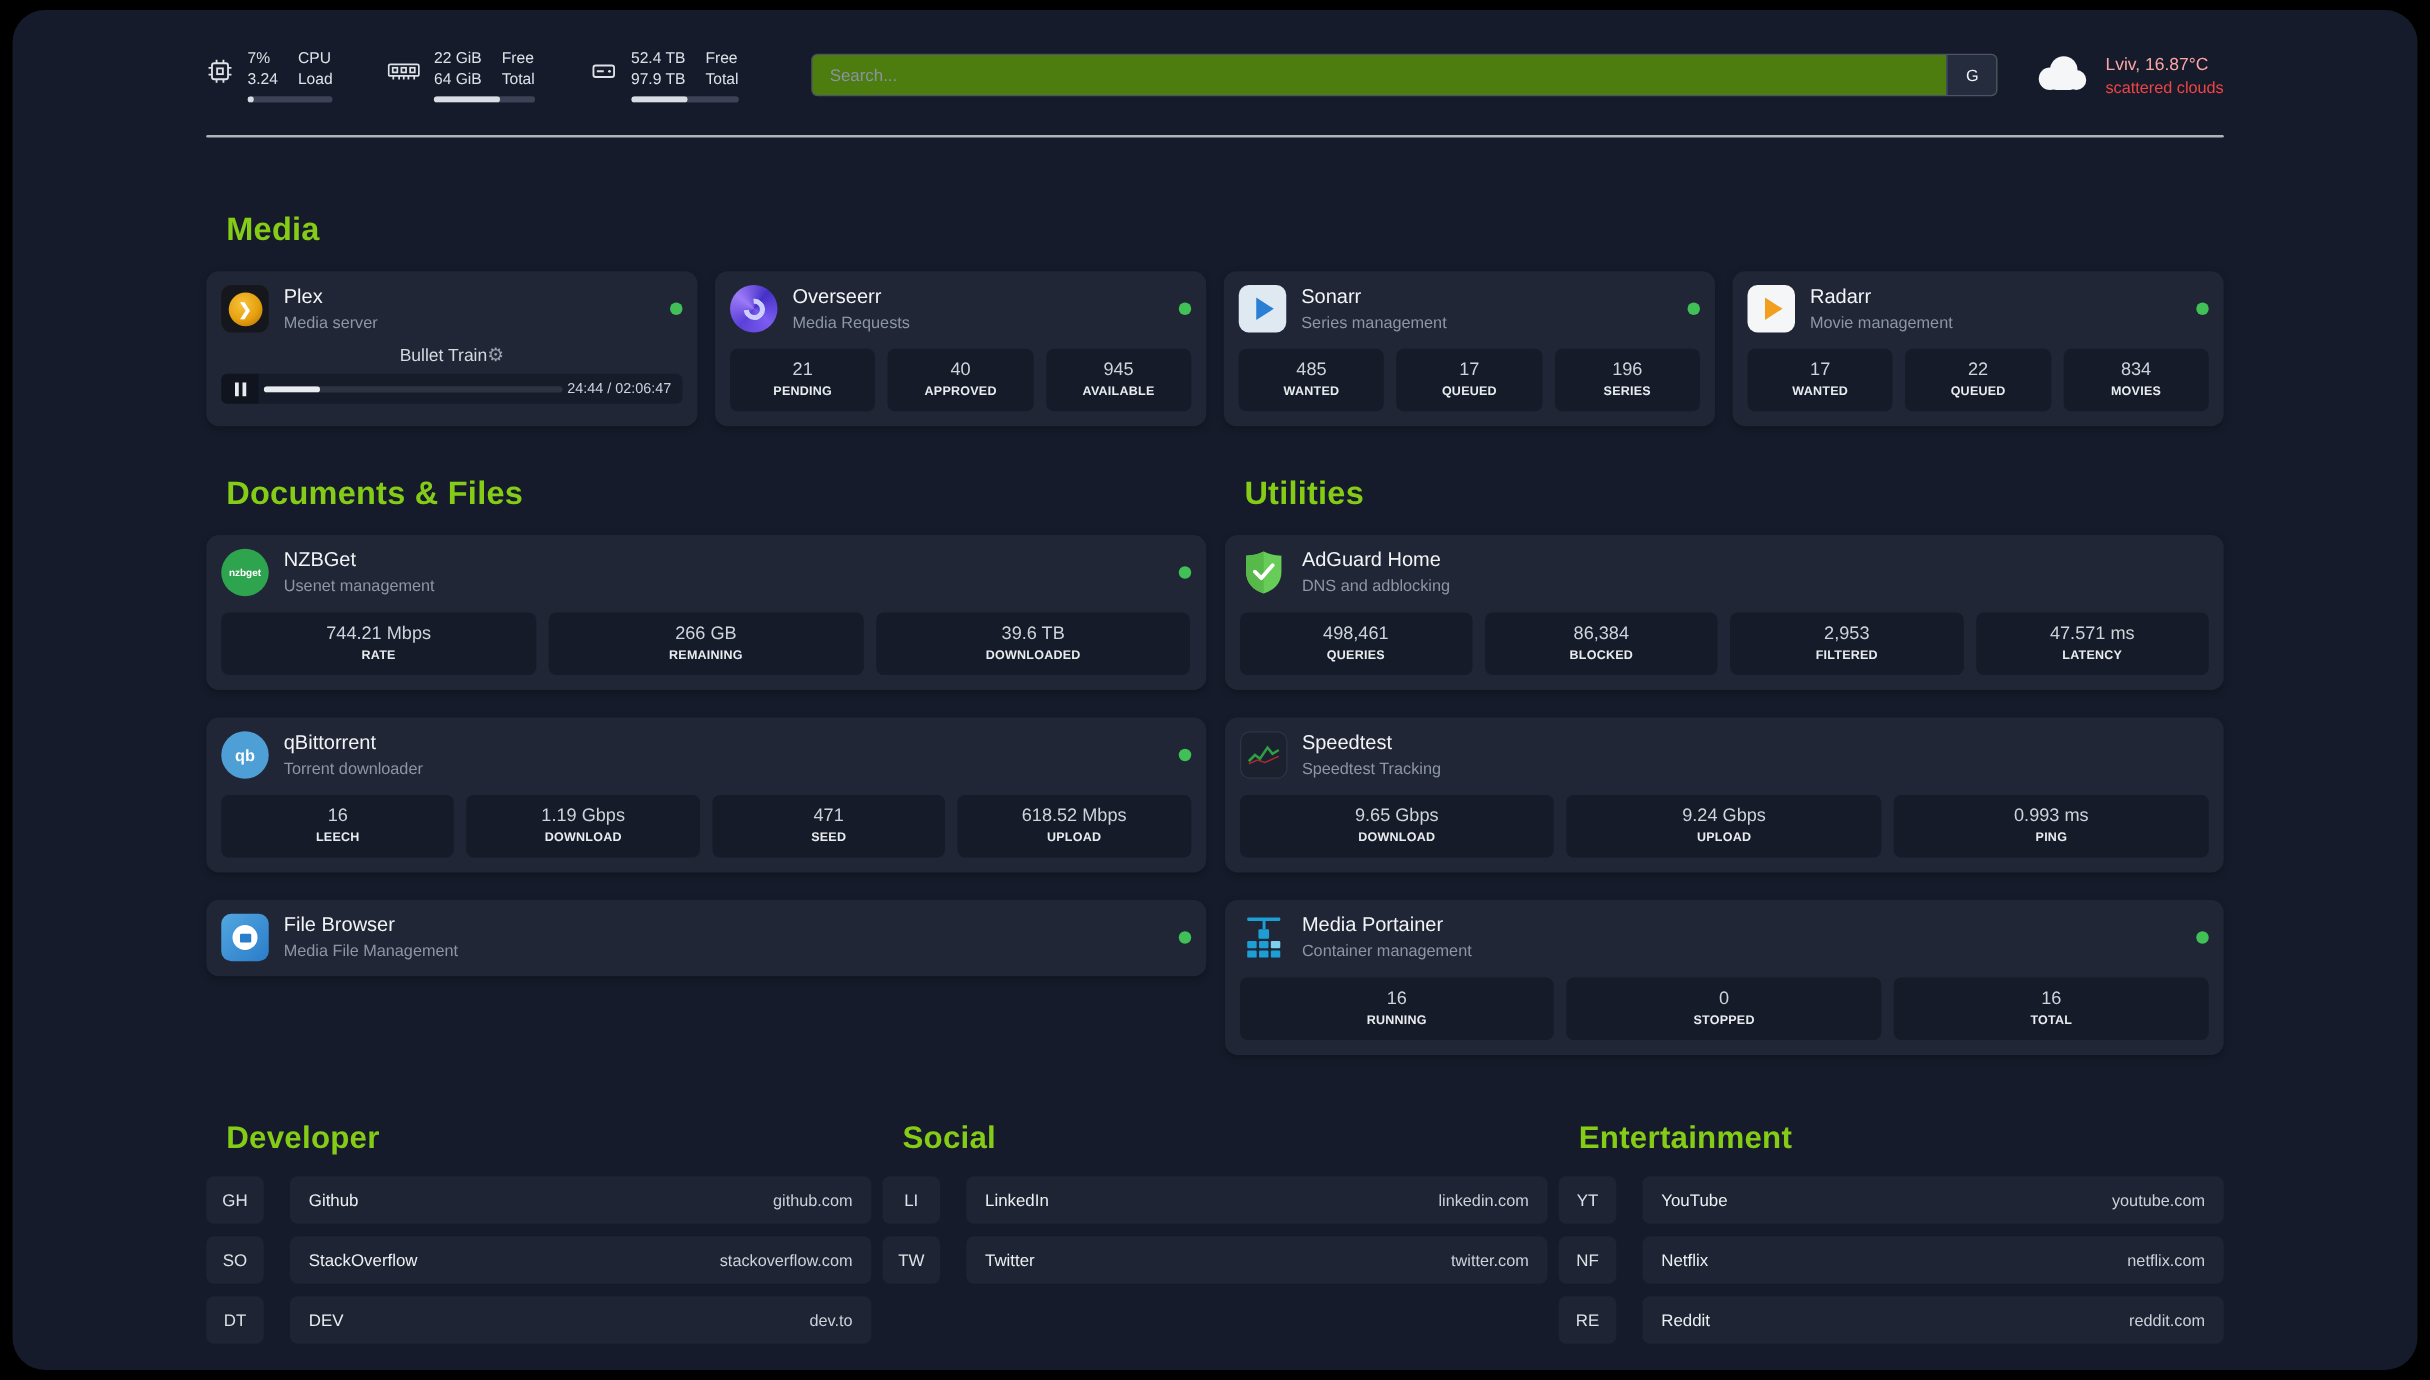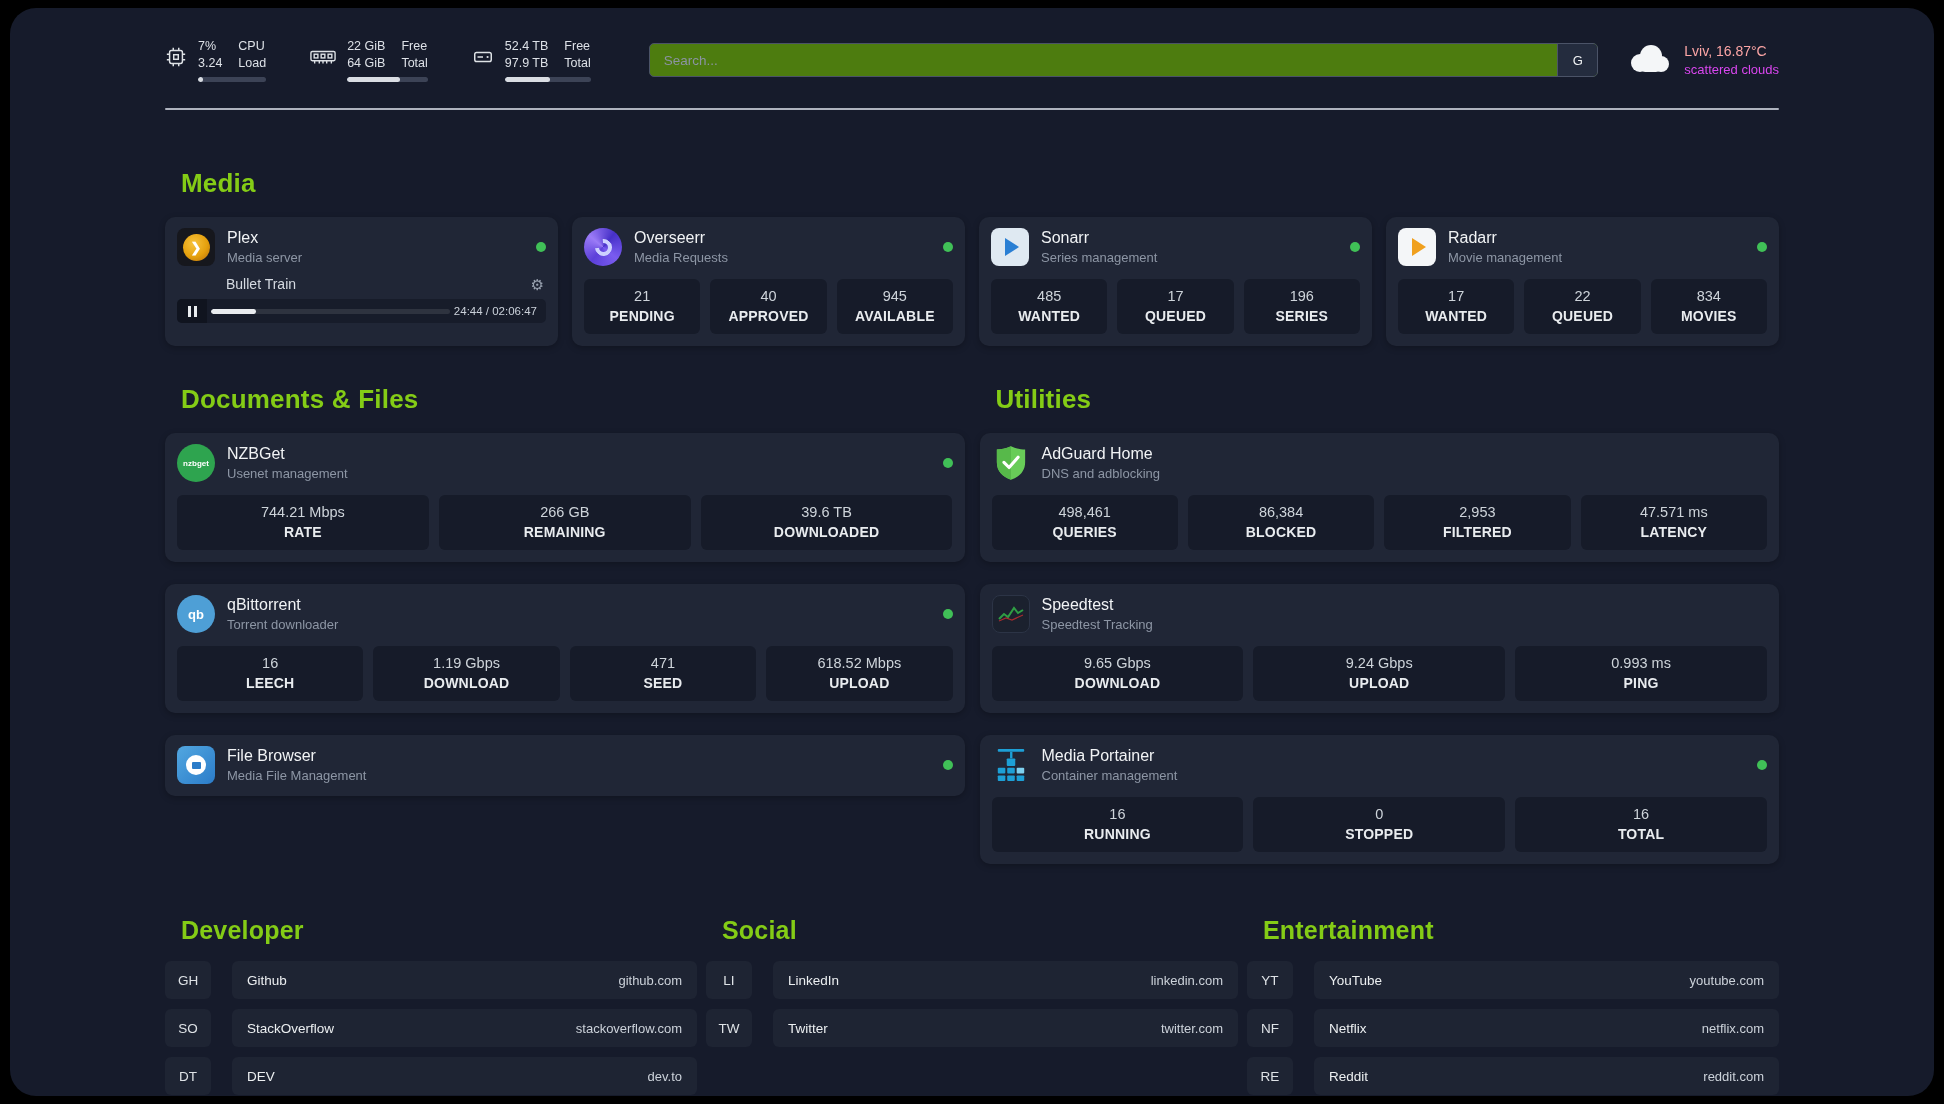--- a/index.html
+++ b/index.html
@@ -16,44 +16,44 @@
   .sys-bar { margin-top:5px; height:5px; border-radius:3px; background:#3c4356; overflow:hidden; }
   .sys-fill { height:100%; background:#d9dde3; border-radius:3px; }
 
   .search { flex:1; display:flex; align-items:center; height:34px; border:1px solid #4b5367; border-radius:5px; background:#4d7c0f; margin:0 28px 0 14px; overflow:hidden; }
   .search-input { flex:1; height:100%; background:transparent; border:0; outline:none; color:#e9ecef; font-size:13.5px; padding:0 14px; font-family:inherit; }
   .search-input::placeholder { color:#8b93a3; }
   .search-g { width:40px; height:100%; display:flex; align-items:center; justify-content:center; border-left:1px solid #4b5367; background:#242c3e; color:#f1f3f5; font-size:13px; cursor:pointer; }
 
   .weather { display:flex; align-items:center; gap:12px; }
   .weather-loc { font-size:14px; color:#fca5a5; }
-  .weather-cond { font-size:13px; color:#d946ef; margin-top:3px; }
+  .weather-cond { font-size:13px; color:#ef4444; margin-top:3px; }
 
   .divider { height:2px; background:#c9ced8; opacity:.85; margin-top:26px; border-radius:1px; }
 
   
   .section-heading { font-size:26px; font-weight:600; color:#84cc16; letter-spacing:.2px;margin-left:16px; }
   .media-heading { margin-top:58px; margin-bottom:18px; }
   .media-grid { display:grid; grid-template-columns:repeat(4,1fr); gap:14px; }
 
   .app-card { background:#202636; border-radius:10px; padding:11px 12px 12px; box-shadow:0 2px 6px rgba(0,0,0,.25); cursor:pointer; }
   .card-head { display:flex; align-items:center; gap:12px; }
   .app-icon { width:38px; height:38px; border-radius:8px; display:flex; align-items:center; justify-content:center; flex:0 0 auto; overflow:hidden; }
   .app-title { font-size:16px; color:#f1f3f5; }
   .app-subtitle { font-size:13px; color:#8d96a5; margin-top:3px; }
   .dot { width:10px; height:10px; border-radius:50%; background:#40c057; margin-left:auto; flex:0 0 auto; }
 
   .stats { display:flex; gap:10px; margin-top:13px; }
   .stat { flex:1; background:#161b29; border-radius:6px; text-align:center; padding:9px 4px 10px; cursor:default; }
   .stat-value { font-size:14.5px; color:#ced4da; }
-  .stat-label { font-size:14px; font-weight:700; color:#e9ecef; margin-top:4px; letter-spacing:.2px; }
+  .stat-label { font-size:10px; font-weight:700; color:#e9ecef; margin-top:4px; letter-spacing:.2px; }
 
   
   .player { margin-top:8px; }
-  .player-top { display:flex; align-items:center; justify-content:space-between; padding:2px 2px 0;margin-left:47px; }
+  .player-top { display:flex; align-items:center; justify-content:center; padding:2px 2px 0; }
   .np { font-size:14px; color:#d5dae1; }
   .gear { color:#98a1af; font-size:15px; cursor:pointer; line-height:1; }
   .player-strip { margin-top:7px; display:flex; align-items:center; background:#171c2a; border-radius:5px; height:24px; padding-right:9px; gap:4px; overflow:hidden; }
   .pause-btn { width:30px; height:100%; display:flex; align-items:center; justify-content:center; gap:3px; background:#10141f; cursor:pointer; flex:0 0 auto; }
   .pause-btn i { width:3px; height:11px; background:#e9ecef; display:block; }
   .ptrack { flex:1; height:5px; background:rgba(255,255,255,.10); border-radius:3px; overflow:hidden; }
   .pfill { height:100%; background:#e9ecef; border-radius:3px; }
   .ptime { font-size:11.5px; color:#cbd1da; white-space:nowrap; }
 
   .two-col { display:grid; grid-template-columns:1fr 1fr; gap:15px; margin-top:38px; align-items:start; }

